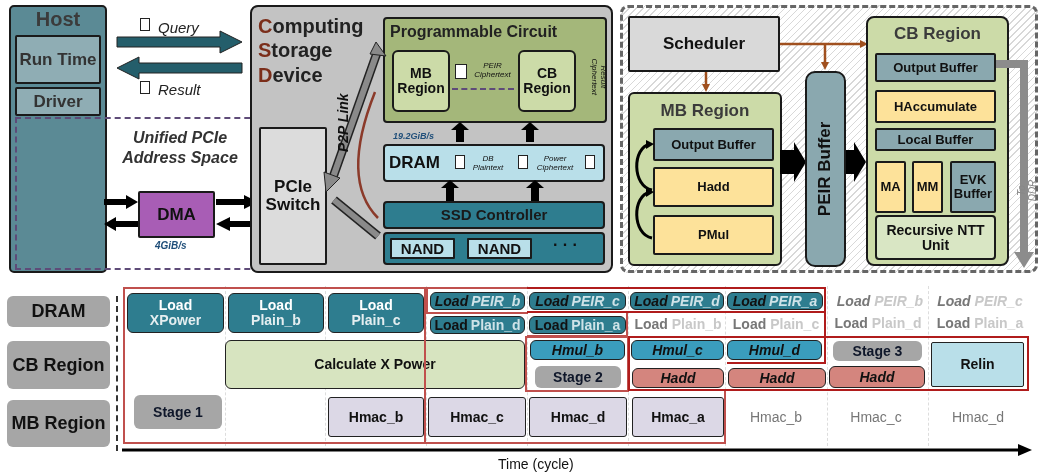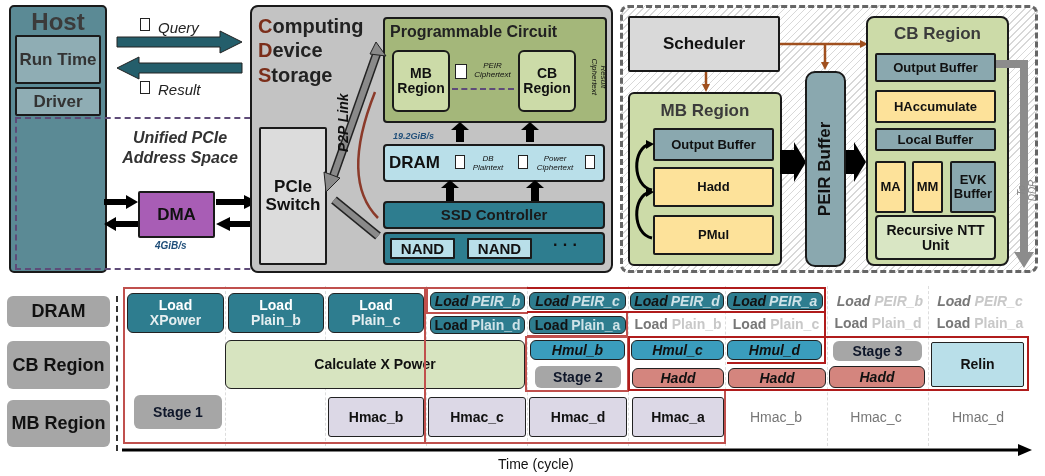--- a/index.html
+++ b/index.html
@@ -37,21 +37,21 @@
   .ghost { position: absolute; font-size: 14px; color: #777; text-align: center; }
   .ghost .f { color: #c8c8c8; }
   .redbox { position: absolute; border: 2.5px solid #c0504d; }
   .redbox2 { position: absolute; border: 2.5px solid #b01c1c; }
   .vgrid { position: absolute; top: 286px; height: 160px; border-left: 1.5px dashed #ddd; }
 </style>
 </head>
 <body>
 
 <div class="box teal-dark" style="left:9px;top:5px;width:98px;height:268px;display:block;border-radius:5px;">
-  <div class="lbl" style="left:0;top:2px;width:94px;font-size:24px;color:#3b3b3b;">Host</div>
+  <div class="lbl" style="left:0;top:2px;width:94px;font-size:20px;color:#3b3b3b;">Host</div>
   <div class="box teal-light" style="left:4px;top:28px;width:86px;height:49px;font-size:17px;color:#333;border-radius:2px;">Run Time</div>
   <div class="box teal-light" style="left:4px;top:80px;width:86px;height:29px;font-size:17px;color:#333;border-radius:2px;">Driver</div>
 </div>
 
 <div class="abs" style="left:15px;top:117px;width:325px;height:153px;border:2px dashed #5e4b78;"></div>
 <div class="lbl it" style="left:110px;top:128px;width:140px;font-size:16px;color:#333;line-height:1.25;">Unified PCIe Address Space</div>
 
 <svg class="abs" style="left:115px;top:30px" width="130" height="24">
   <polygon points="2,7 105,7 105,1 127,12 105,23 105,17 2,17" fill="#245e6b" stroke="#222" stroke-width="1"></polygon>
 </svg>
@@ -68,22 +68,22 @@
 <svg class="abs" style="left:104px;top:195px" width="160" height="40">
   <polygon points="0,4 22,4 22,0 34,7 22,14 22,10 0,10" fill="#000"></polygon>
   <polygon points="34,26 12,26 12,22 0,29 12,36 12,32 34,32" fill="#000"></polygon>
   <polygon points="112,4 140,4 140,0 154,7 140,14 140,10 112,10" fill="#000"></polygon>
   <polygon points="154,26 126,26 126,22 112,29 126,36 126,32 154,32" fill="#000"></polygon>
 </svg>
 
 <div class="box grey-dev" style="left:250px;top:5px;width:363px;height:268px;display:block;border-radius:8px;"></div>
 <div class="lbl" style="left:258px;top:14px;font-size:20px;text-align:left;line-height:1.22;color:#222;">
   <div><span style="color:#7b2e1a">C</span><span>omputing</span></div>
+  <div><span style="color:#7b2e1a">S</span><span>torage</span></div>
   <div><span style="color:#7b2e1a">D</span><span>evice</span></div>
-  <div><span style="color:#7b2e1a">S</span><span>torage</span></div>
 </div>
 <div class="box" style="left:259px;top:127px;width:68px;height:138px;background:#dcdcdc;font-size:17px;border-radius:2px;">PCIe Switch</div>
 
 <div class="box green-pc" style="left:383px;top:17px;width:224px;height:106px;display:block;border-radius:4px;"></div>
 <div class="lbl" style="left:390px;top:23px;font-size:16px;color:#222;">Programmable Circuit</div>
 <div class="box green-lt" style="left:392px;top:50px;width:58px;height:62px;font-size:14px;">MB Region</div>
 <div class="box green-lt" style="left:518px;top:50px;width:58px;height:62px;font-size:14px;">CB Region</div>
 <div class="abs" style="left:455px;top:64px;width:12px;height:15px;border:1.5px solid #222;background:#fff;"></div>
 <div class="lbl it" style="left:470px;top:62px;width:45px;font-size:8px;font-weight:normal;line-height:1.1;">PEIR Ciphertext</div>
 <div class="abs" style="left:452px;top:88px;width:62px;border-top:2px dashed #5e4b78;"></div>

